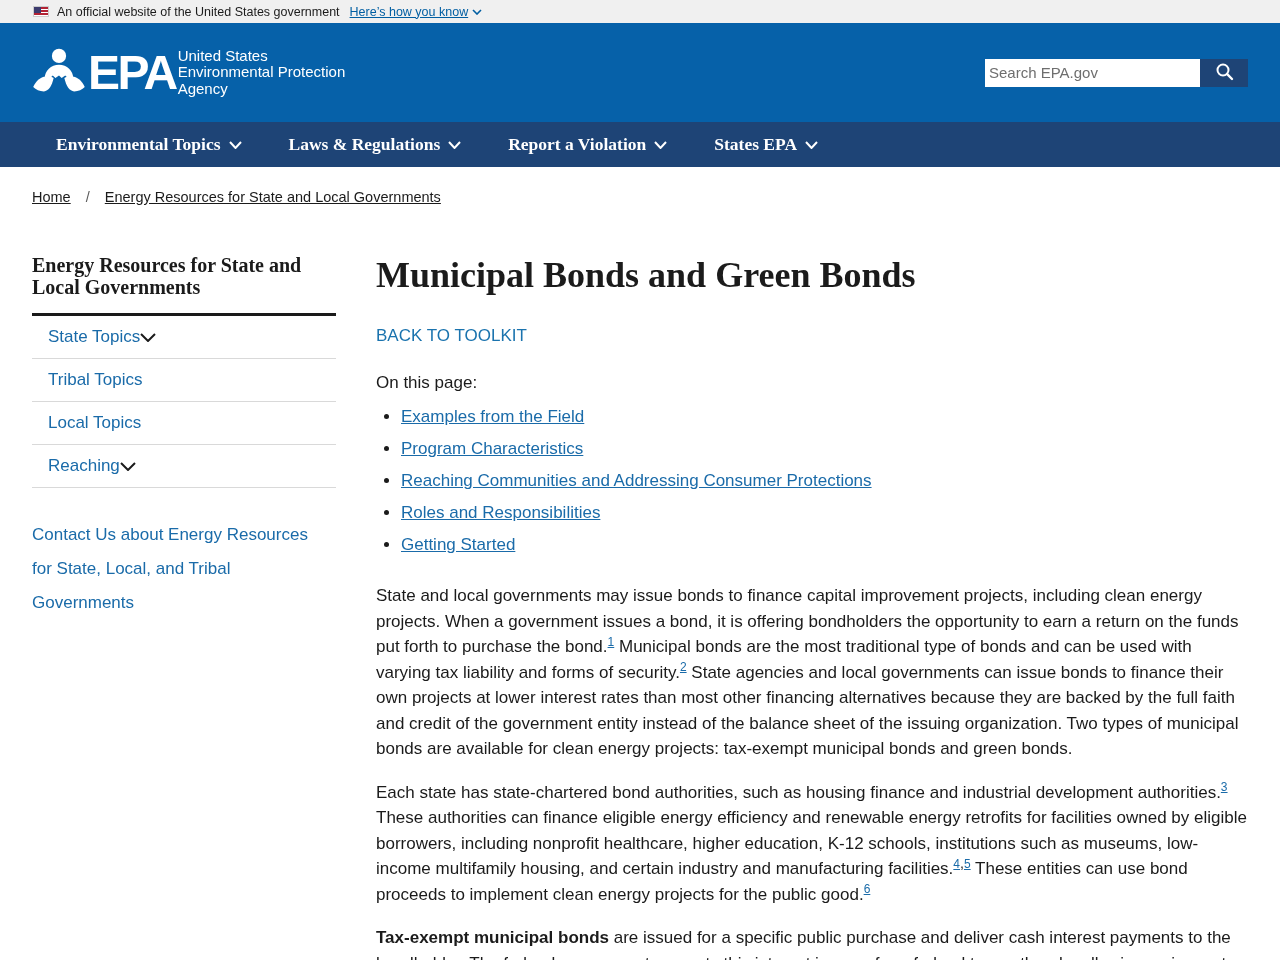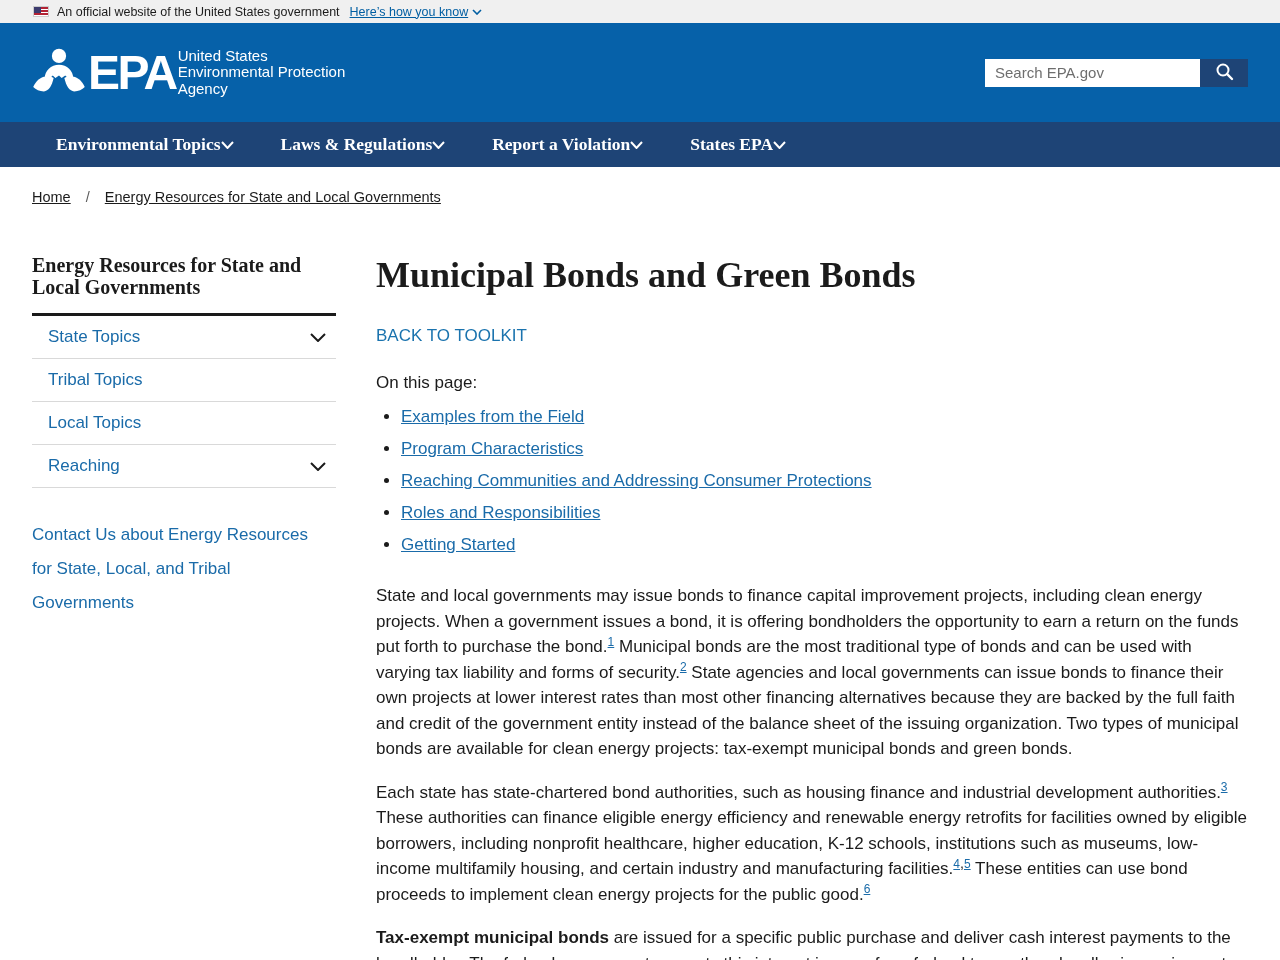--- a/index.html
+++ b/index.html
@@ -29,44 +29,44 @@
   .chev svg{display:block;}
 
   
   .site-header{background:var(--header-blue);height:99px;display:flex;align-items:center;
                justify-content:space-between;padding:0 32px;}
   .logo-block{display:flex;align-items:center;gap:2px;color:#fff;text-decoration:none;}
   .epa-wordmark{font-size:48px;font-weight:bold;letter-spacing:-2.5px;line-height:0.9;
                 font-family:"Liberation Sans",sans-serif;}
   .tagline{font-size:15px;line-height:16.5px;color:#fff;}
   .search-form{display:flex;height:28px;}
-  .search-input{width:215px;border:none;padding:0 10px;font-size:15px;
+  .search-input{width:215px;border:none;padding:0 4px;font-size:15px;
                 font-family:"Liberation Sans",sans-serif;color:#404040;outline:none;}
   .search-input::placeholder{color:#6e6e6e;}
   .search-button{width:48px;background:var(--nav-navy);border:none;display:flex;
                  align-items:center;justify-content:center;cursor:pointer;}
 
   
   .main-nav{background:var(--nav-navy);height:45px;display:flex;align-items:center;padding-left:56px;}
   .nav-item{color:#fff;text-decoration:none;font-family:"Liberation Serif",serif;font-weight:bold;
-            font-size:17.5px;display:inline-flex;align-items:center;margin-right:47px;}
+            font-size:17.5px;display:inline-flex;align-items:center;gap:8px;margin-right:47px;}
 
   
   .breadcrumb{padding:22px 32px 0;font-size:14.5px;}
   .breadcrumb a{color:var(--text);text-decoration:underline;}
   .crumb-sep{color:#5c5c5c;margin:0 11px;}
 
   
   .content{display:flex;padding:50px 32px 0;gap:40px;align-items:flex-start;}
   .sidebar{width:304px;flex-shrink:0;}
   .sidebar-title{font-family:"Liberation Serif",serif;font-weight:bold;font-size:20px;
                  line-height:21.5px;margin:0 0 15px;}
   .sidebar-list{list-style:none;margin:0;padding:0;border-top:3px solid #1a1a1a;}
   .sidebar-item{border-bottom:1px solid var(--separator);}
-  .sidebar-item a{display:flex;justify-content:space-between;align-items:center;
+  .sidebar-item a{display:flex;justify-content:flex-start;align-items:center;
                   padding:11px 10px 11px 16px;color:var(--link-blue);text-decoration:none;font-size:17px;}
   .sidebar-item .chev{color:#1b1b1b;}
   .contact-link{display:inline-block;margin-top:30px;color:var(--link-blue);font-size:17px;
                 line-height:34px;max-width:292px;}
 
   .main-col{flex:1;min-width:0;}
   .page-title{font-family:"Liberation Serif",serif;font-weight:bold;font-size:36px;
               margin:0 0 30px;line-height:1.15;}
   .back-link{color:#1a73ae;text-decoration:none;font-size:17px;}
   .on-this-page{margin:27px 0 14px;font-size:17px;}

